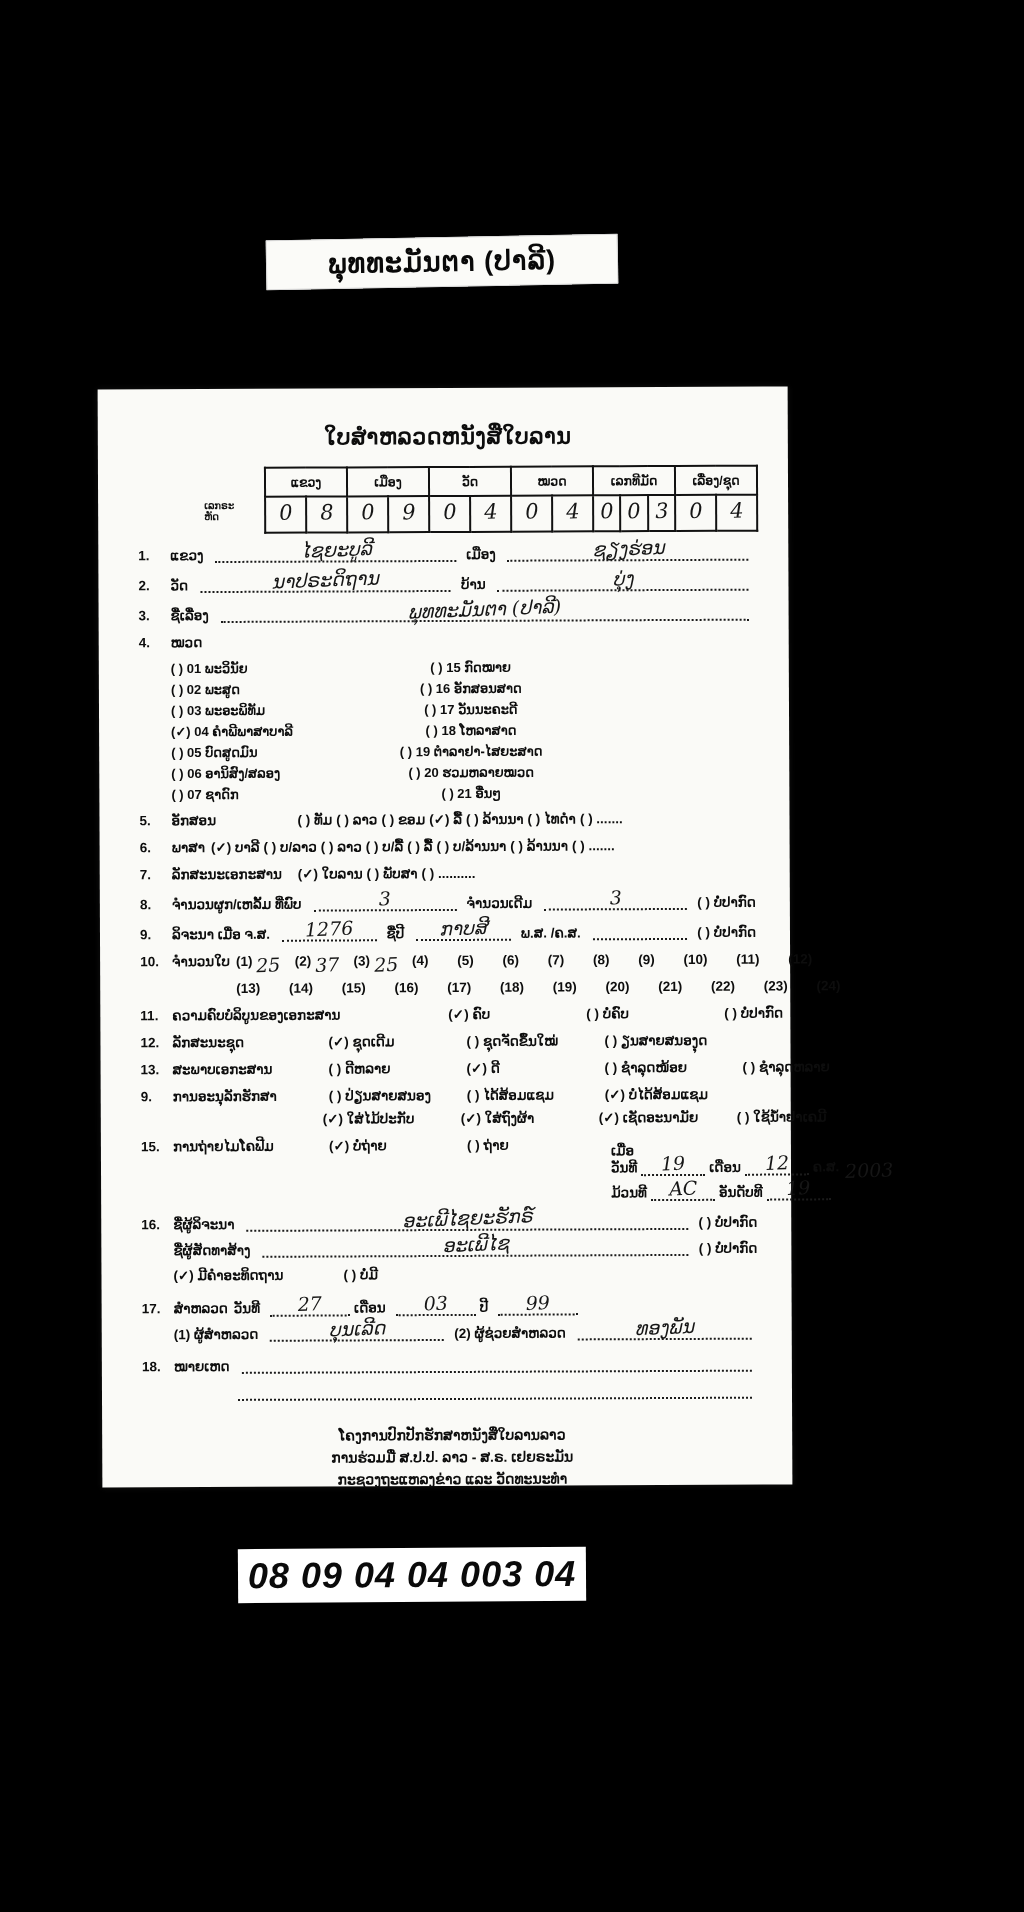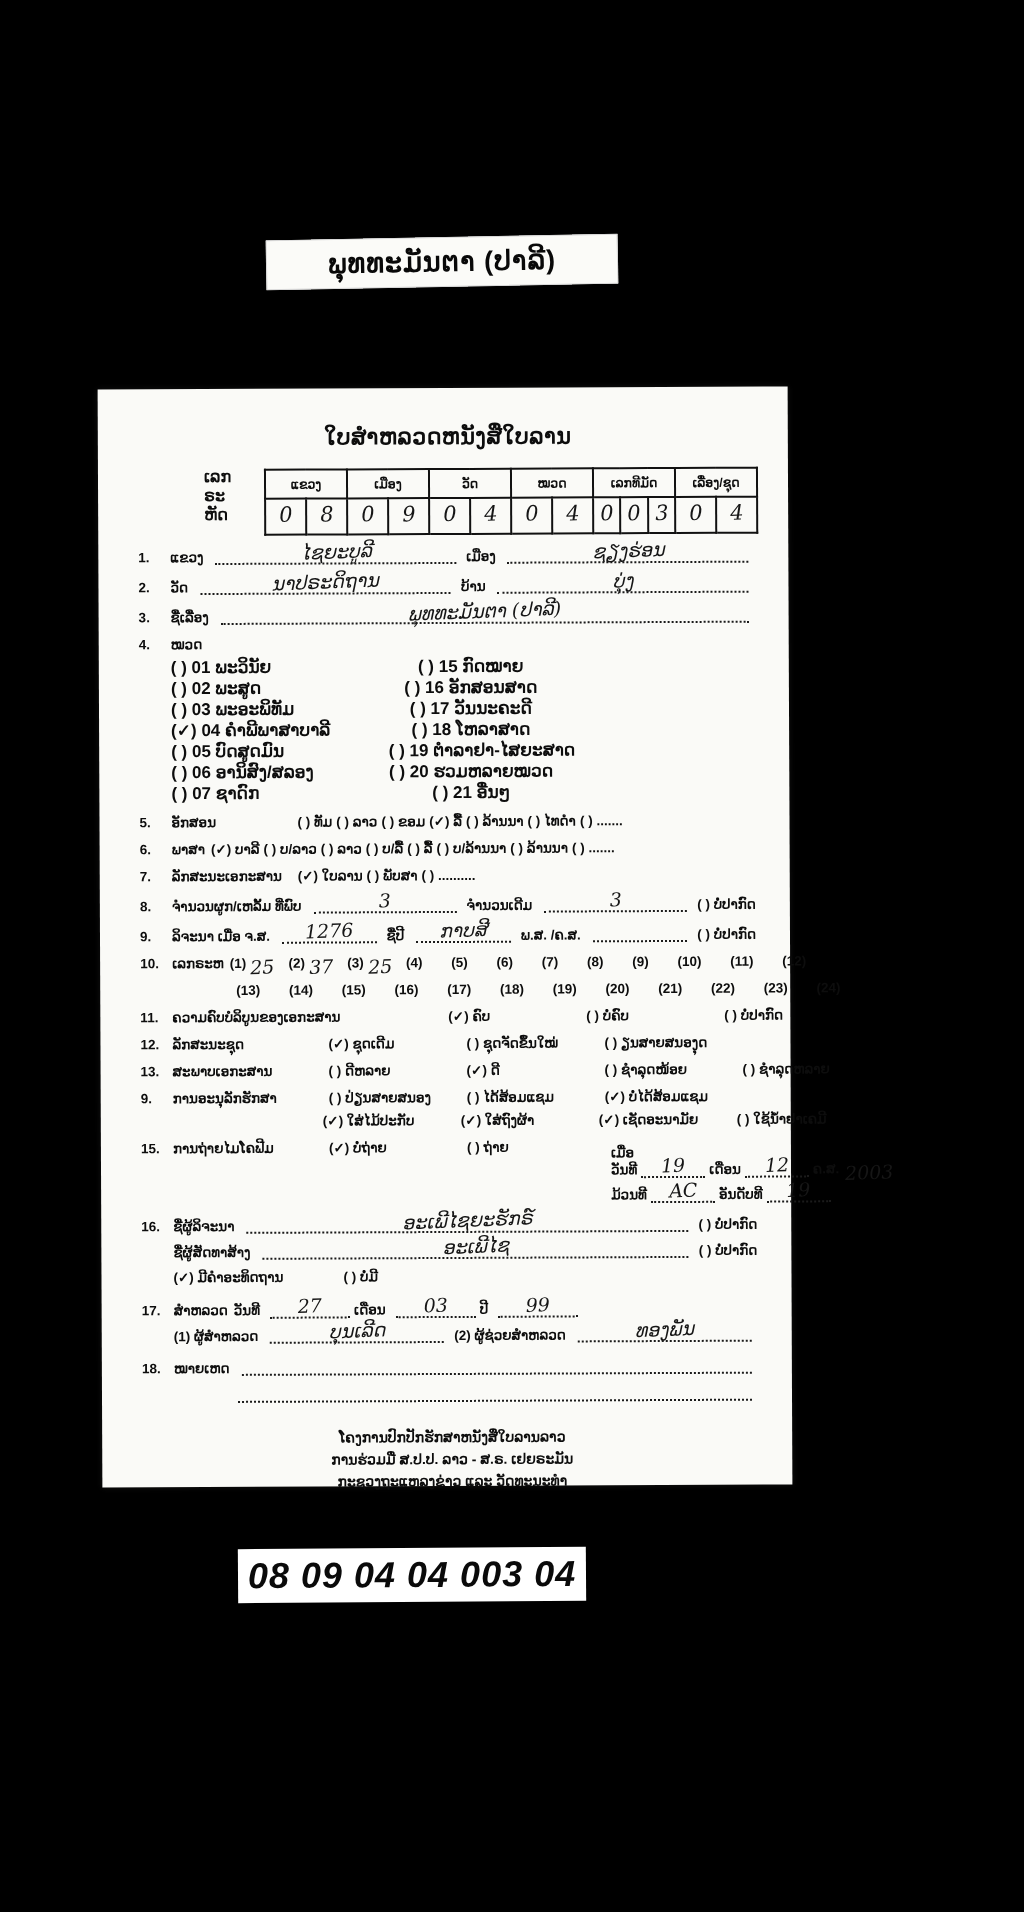--- a/index.html
+++ b/index.html
@@ -15,21 +15,21 @@
   .stamp-text{font-weight:bold;font-size:27px;letter-spacing:1px;color:#090909;}
   .page{
     position:absolute;left:100px;top:388px;width:690px;height:1098px;
     background:#fafaf7;transform:rotate(-0.25deg);
     box-shadow:0 0 6px rgba(255,255,255,0.08);
   }
   .inner{padding:36px 30px 0 40px;}
   .form-title{text-align:center;font-size:22px;font-weight:bold;letter-spacing:0.5px;}
   
   .code-row{display:flex;align-items:flex-end;margin:16px 0 4px 66px;}
-  .ct-label{font-weight:bold;font-size:16px;margin:0 22px 12px 0;}
+  .ct-label{font-weight:bold;font-size:10px;margin:0 22px 12px 0;}
   table.code-table{border-collapse:collapse;}
   table.code-table th,table.code-table td{border:2px solid #111;}
   table.code-table th{font-size:12.5px;font-weight:bold;padding:6px 4px;min-width:72px;}
   table.code-table td{width:36px;height:32px;text-align:center;}
   
   .row{display:flex;align-items:flex-end;margin-top:10px;font-weight:bold;font-size:13.5px;line-height:17px;}
   .n{flex:none;width:32px;}
   .lbl{flex:none;margin-right:6px;white-space:nowrap;}
   .w150{min-width:150px;}
   .w120{min-width:120px;}
@@ -41,21 +41,21 @@
     color:#161616;white-space:nowrap;
   }
   .hw-lg{font-size:21px;}
   .opt{flex:none;margin-right:4px;white-space:nowrap;}
   .optw{flex:none;min-width:138px;white-space:nowrap;}
   
   .cat-grid{display:flex;margin:4px 0 2px 32px;}
   .cat-col1{width:37%;}
   .cat-col2{width:35%;}
   .cat-col3{width:28%;text-align:center;}
-  .cat-item{font-weight:bold;font-size:17px;white-space:nowrap;}
+  .cat-item{margin-top:6px;font-weight:bold;font-size:13px;white-space:nowrap;}
   .spread{word-spacing:25px;white-space:nowrap;font-weight:bold;}
   .when{display:flex;flex-direction:column;margin-left:6px;font-weight:bold;}
   .when-line{display:flex;align-items:flex-end;margin-top:6px;}
   .fulldots{border-bottom:2px dotted #1b1b1b;height:16px;margin:8px 10px 0 96px;}
   .footer{text-align:center;font-weight:bold;font-size:14px;margin-top:24px;line-height:22px;}
   .code-strip{
     position:absolute;left:238px;top:1548px;width:348px;height:54px;background:#fff;
     display:flex;align-items:center;justify-content:center;transform:rotate(-0.4deg);
   }
   .code-strip-text{font-weight:bold;font-style:italic;font-size:36px;letter-spacing:1px;color:#0a0a0a;}
@@ -198,21 +198,21 @@
       <span class="dots"><span class="hw">1276</span></span>
       <span class="lbl">ຊື່ປີ</span>
       <span class="dots"><span class="hw">ກາບສີ</span></span>
       <span class="lbl">ພ.ສ. /ຄ.ສ.</span>
       <span class="dots"></span>
       <span class="opt">( )  ບໍ່ປາກົດ</span>
     </div>
 
     <div class="row">
       <span class="n">10.</span>
-      <span class="lbl">ເລກຣະຫ</span>
+      <span class="lbl">ຈຳນວນໃບ</span>
       <span class="opt">(1)</span>
       <span class="hw">25</span>
       <span class="opt" style="margin-left:14px">(2)</span>
       <span class="hw">37</span>
       <span class="opt" style="margin-left:14px">(3)</span>
       <span class="hw">25</span>
       <span class="spread" style="margin-left:14px">(4) (5) (6) (7) (8) (9) (10) (11) (12)</span>
     </div>
     <div class="row" style="margin-left:96px">
       <span class="spread">(13) (14) (15) (16) (17) (18) (19) (20) (21) (22) (23) (24)</span>

